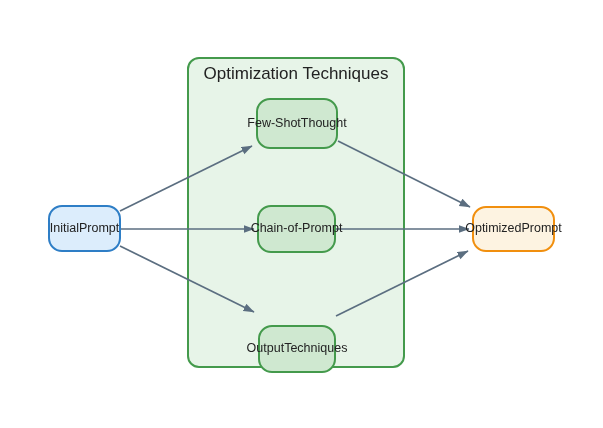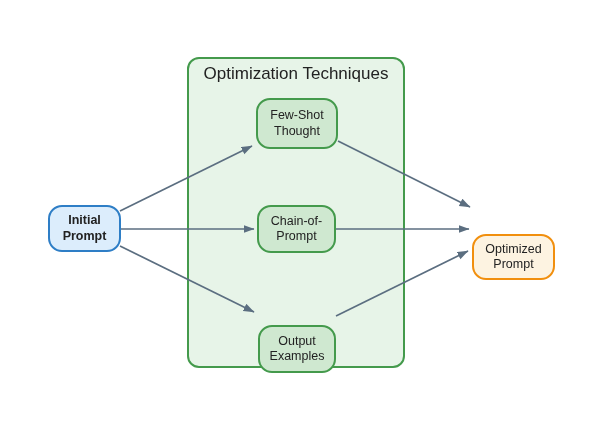--- a/index.html
+++ b/index.html
@@ -49,33 +49,33 @@
     pointer-events: none;
   }
   .edge-line {
     stroke: var(--arrow-color);
     stroke-width: 1.7;
   }
   .arrowhead { fill: var(--arrow-color); }
   .node {
     position: absolute;
     display: flex;
-    flex-direction: column;
+    flex-direction: row;
     align-items: center;
     justify-content: center;
     border-radius: 14px;
     font-size: 12.5px;
     line-height: 15.5px;
     color: var(--text-color);
     text-align: center;
     white-space: nowrap;
   }
-  .node-blue   { background: var(--blue-fill);       border: 2px solid var(--blue-stroke); font-weight: bold; }
+  .node-blue   { background: var(--blue-fill);       border: 2px solid var(--blue-stroke); }
   .node-green  { background: var(--green-node-fill); border: 2px solid var(--green-stroke); }
-  .node-orange { background: var(--orange-fill);     border: 2px solid var(--orange-stroke); margin-top: 28px; }
+  .node-orange { background: var(--orange-fill);     border: 2px solid var(--orange-stroke); }
 
   .n-initial   { left: 48px;  top: 205px; width: 73px; height: 47px; }
   .n-fewshot   { left: 256px; top: 98px;  width: 82px; height: 51px; }
   .n-chain     { left: 257px; top: 205px; width: 79px; height: 48px; text-align: right; }
   .n-output    { left: 258px; top: 325px; width: 78px; height: 48px; }
   .n-optimized { left: 472px; top: 206px; width: 83px; height: 46px; }
 </style>
 </head>
 <body>
 
@@ -109,21 +109,21 @@
     <span>Thought</span>
   </div>
 
   <div class="node node-green n-chain">
     <span>Chain-of-</span>
     <span>Prompt</span>
   </div>
 
   <div class="node node-green n-output">
     <span>Output</span>
-    <span>Examples</span>
+    <span>Techniques</span>
   </div>
 
   <div class="node node-orange n-optimized">
     <span>Optimized</span>
     <span>Prompt</span>
   </div>
 
 </div>
 
 </body></html>

